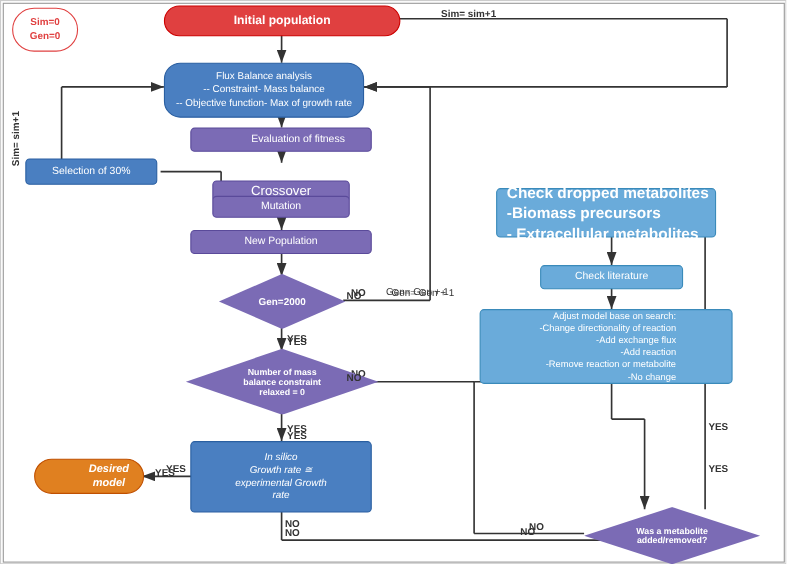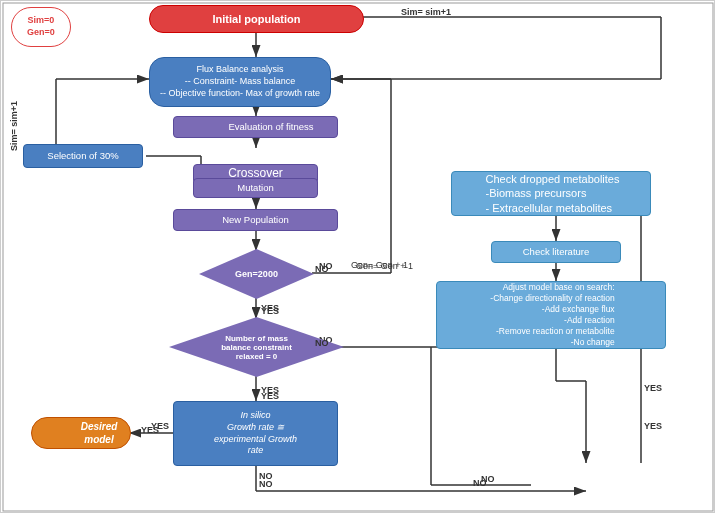--- a/index.html
+++ b/index.html
@@ -252,39 +252,45 @@
 Growth rate ≅
 experimental Growth
 rate</span>
   </div>
 
   <div class="box box-orange" style="left:30px; top:416px; width:100px; height:32px; font-size:10px; font-weight:bold;">
     <span style="white-space:pre-line;margin-left:36px;">Desired
 model</span>
   </div>
 
-  <div class="box box-light-blue" style="left:450px; top:170px; width:200px; height:45px; font-size:11px; text-align:left; padding-left:8px;">
+  <div class="box box-light-blue" style="left:450px; top:170px; width:200px; height:45px; font-size:14px; text-align:left; padding-left:8px;font-weight:bold;">
     <span style="white-space:pre-line;">Check dropped metabolites
 -Biomass precursors
 - Extracellular metabolites</span>
   </div>
 
   <div class="box box-light-blue" style="left:490px; top:240px; width:130px; height:22px; font-size:9.5px;">
     <span>Check literature</span>
   </div>
 
   <div class="box box-light-blue" style="left:435px; top:280px; width:230px; height:68px; font-size:8.5px; text-align:right; padding-left:8px;">
     <span style="white-space:pre-line;">Adjust model base on search:
 -Change directionality of reaction
 -Add exchange flux
 -Add reaction
 -Remove reaction or metabolite
 -No change</span>
   </div>
 
+  <div class="diamond diamond-purple" style="left:530px; top:460px; width:160px; height:52px;">
+    <div class="diamond-inner">
+      <span style="font-size:8px; font-weight:bold; white-space:pre-line; text-align:center;">Was a metabolite
+added/removed?</span>
+    </div>
+  </div>
 
   <div class="label-text" style="left:314px; top:263px; color:#333;">NO</div>
 
   <div class="label-text" style="left:260px; top:305px; color:#333;">YES</div>
 
   <div class="label-text" style="left:314px; top:337px; color:#333;">NO</div>
 
   <div class="label-text" style="left:260px; top:390px; color:#333;">YES</div>
 
   <div class="label-text" style="left:140px; top:424px; color:#333;">YES</div>

